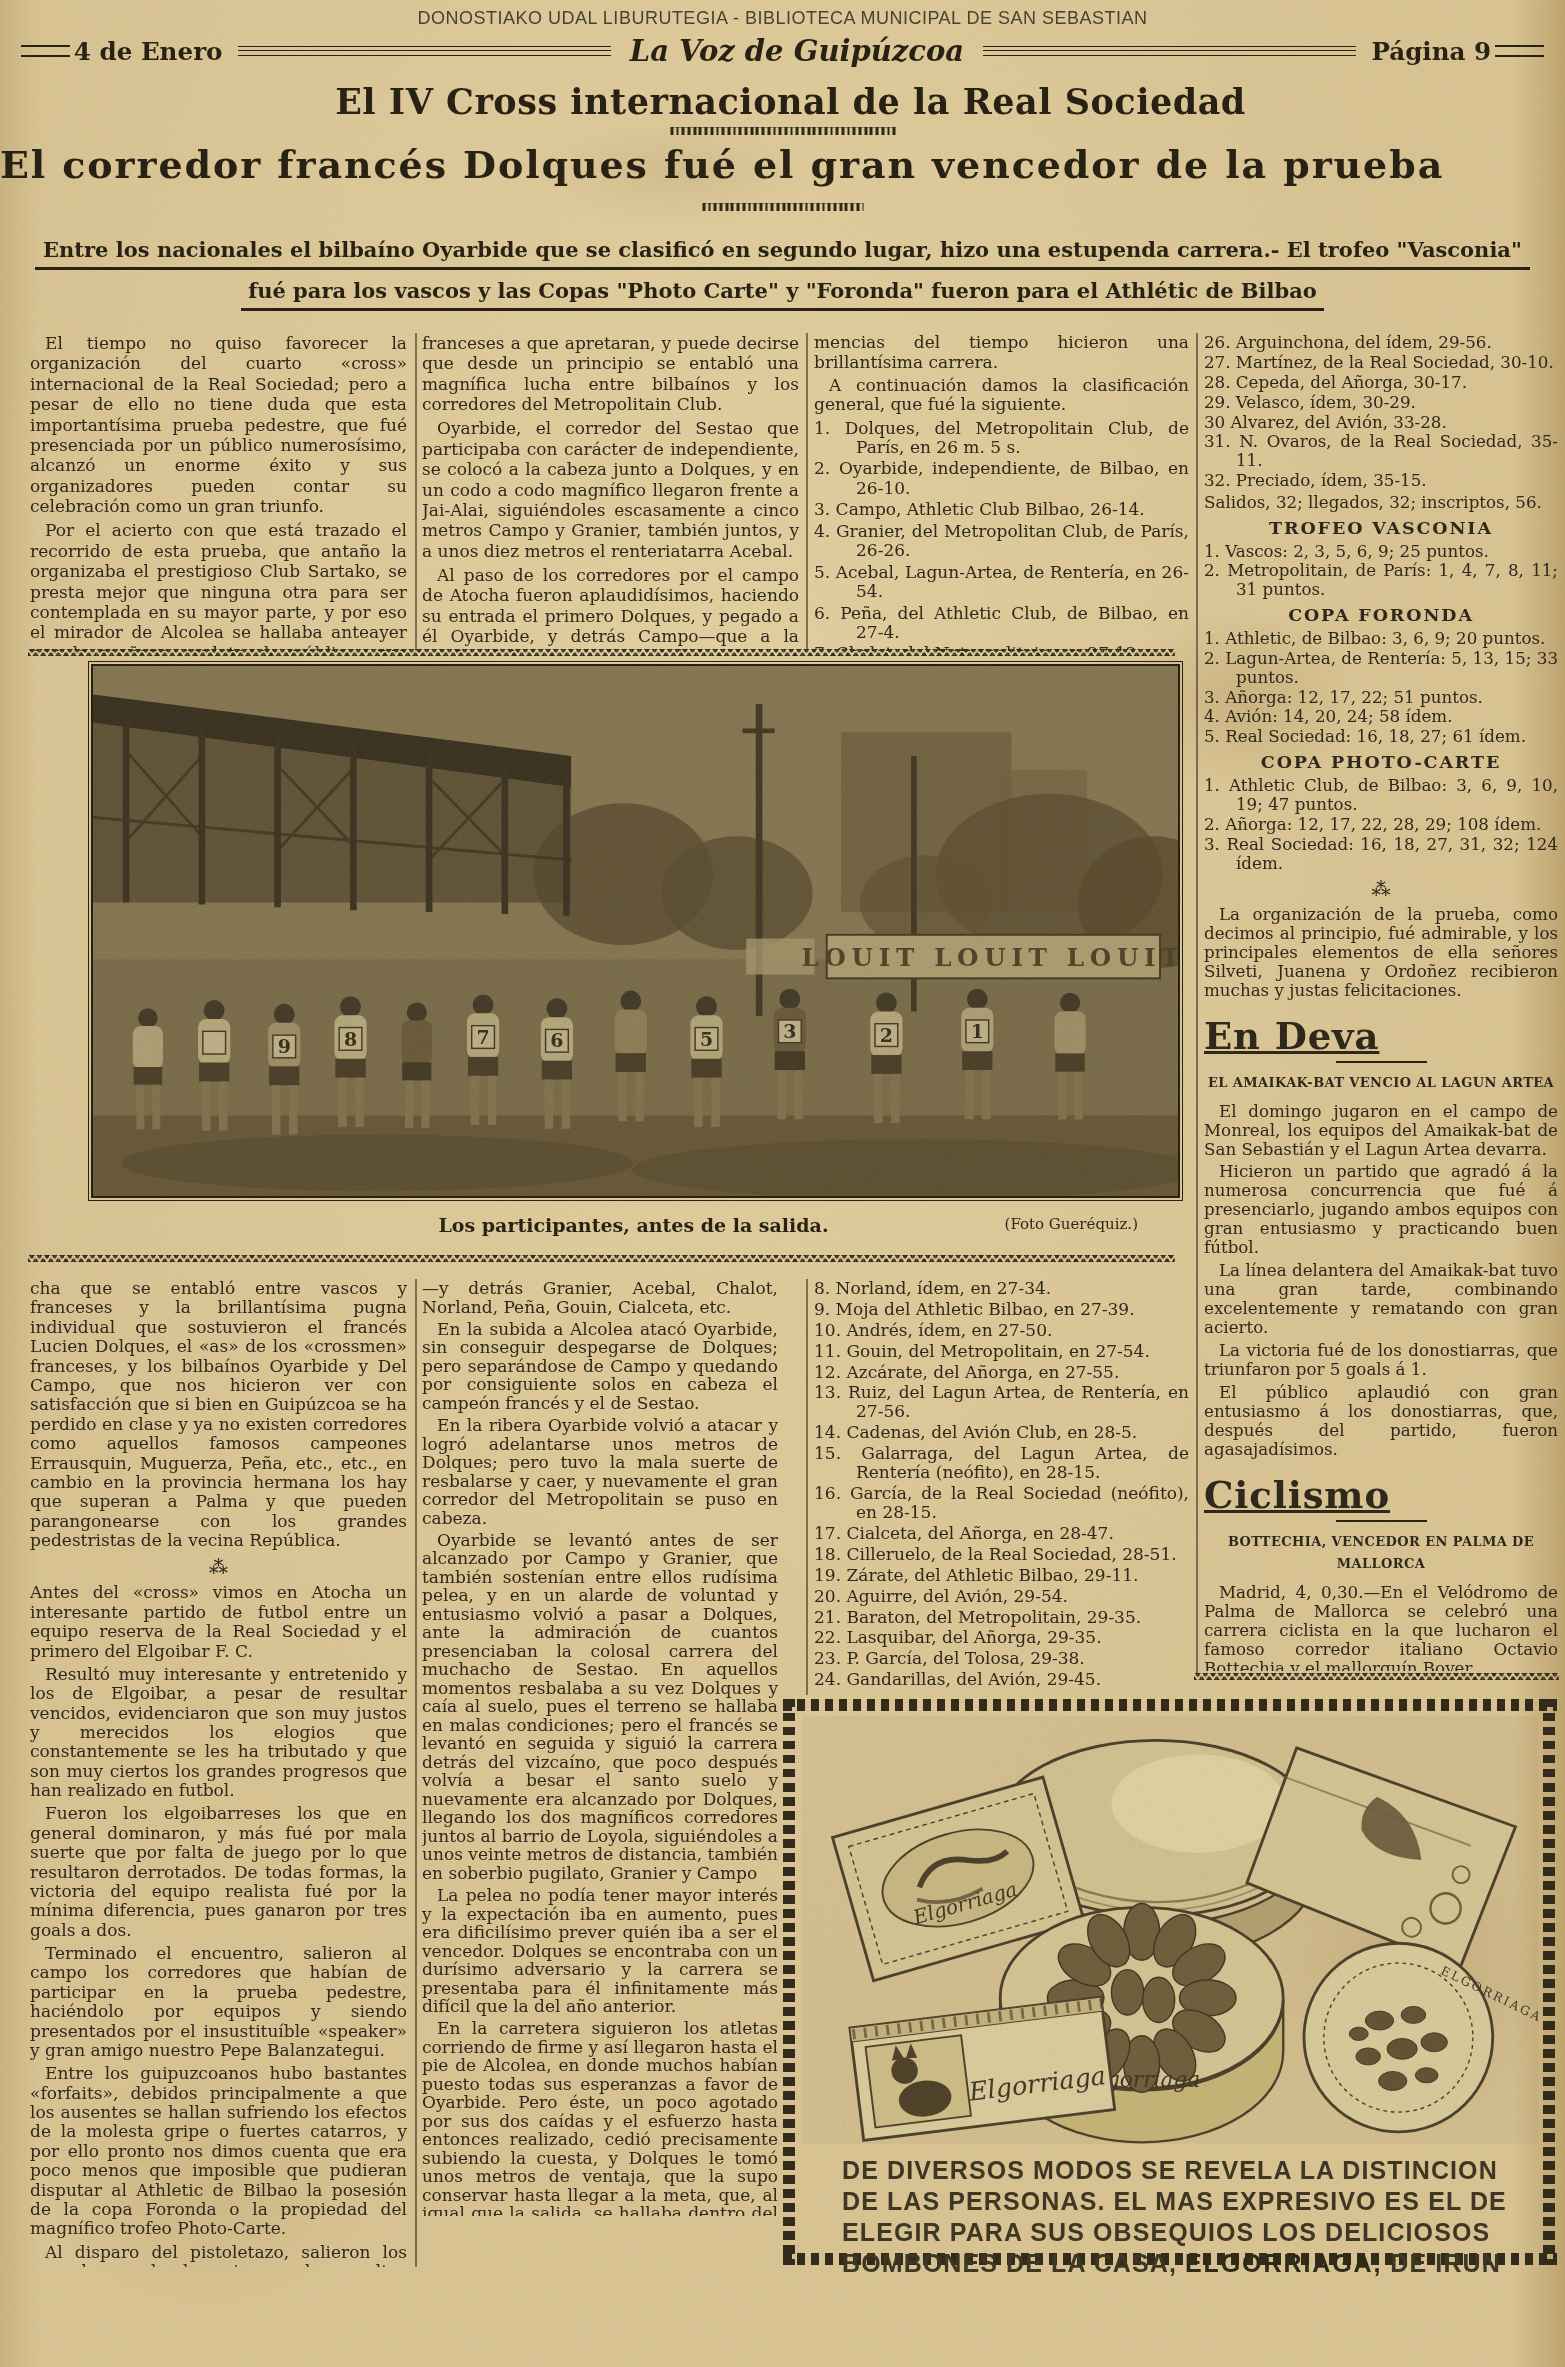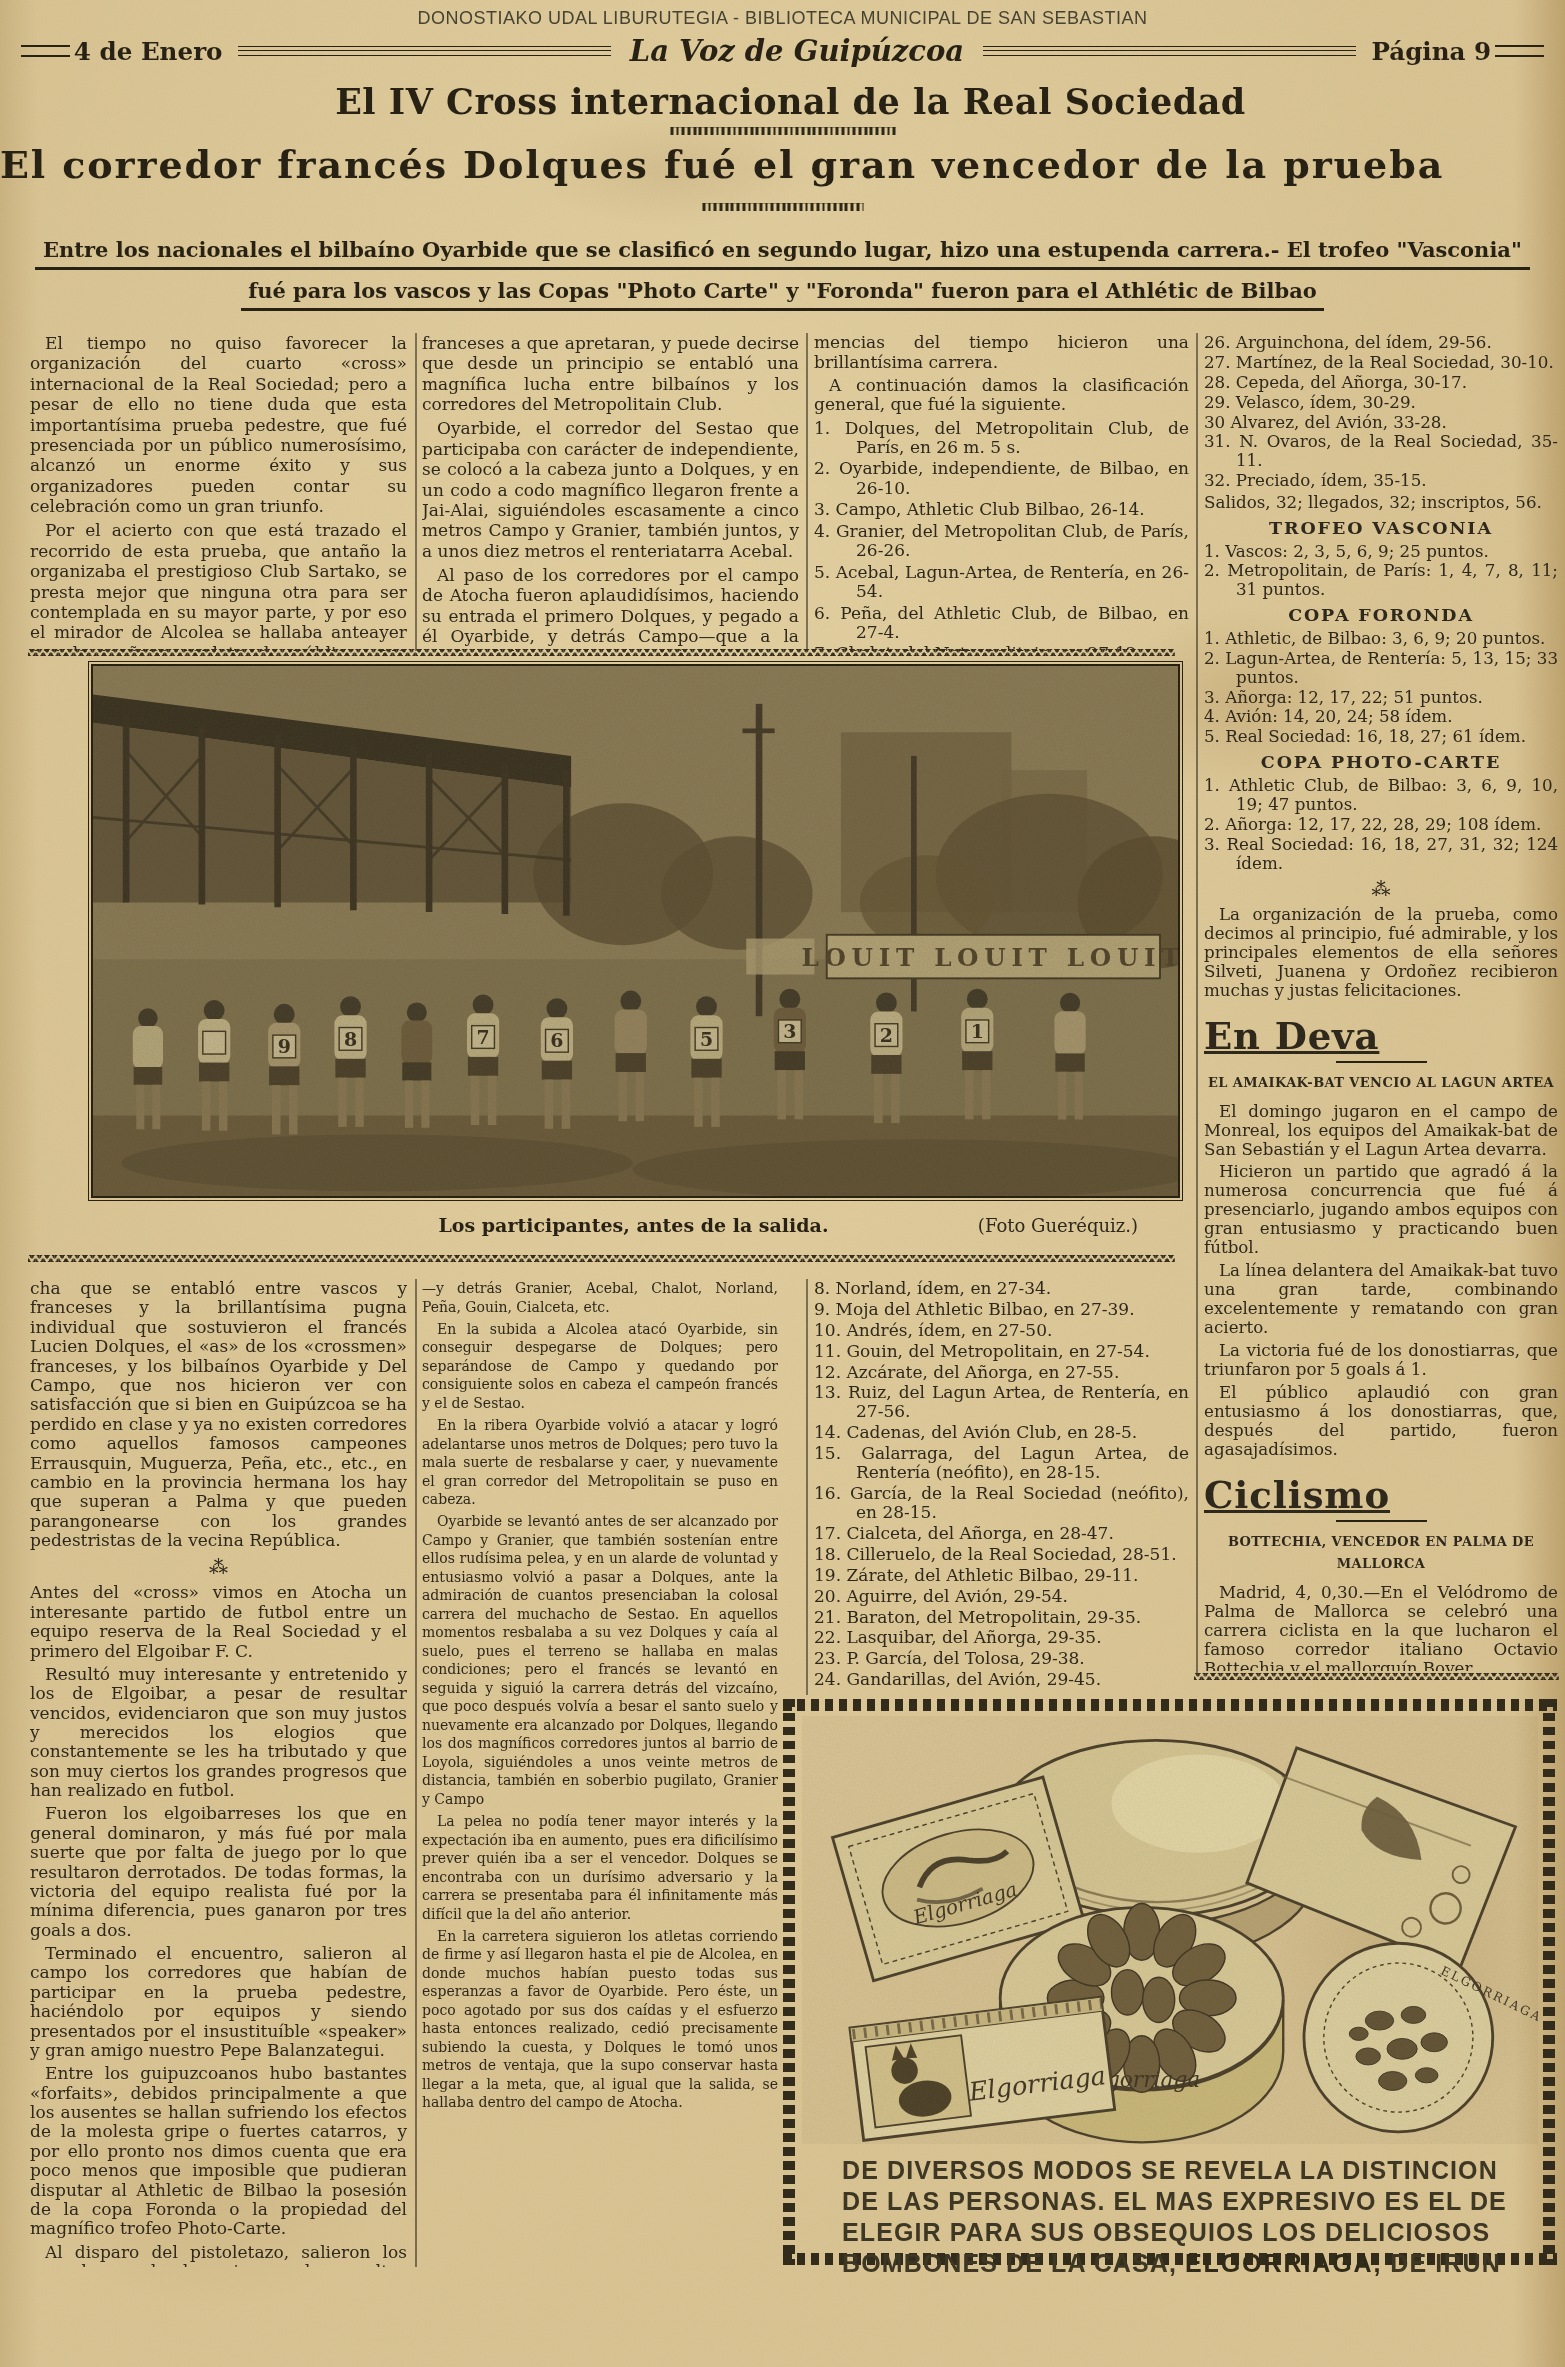--- a/index.html
+++ b/index.html
@@ -37,21 +37,21 @@
   .subhead .line{display:inline-block;font-weight:bold;font-size:21px;color:#241e10;
     border-bottom:3.3px solid #241e10;padding:0 7.6px 4.7px;white-space:nowrap;}
   .subhead .line2{margin-top:8.5px;}
 
   .colbox{position:absolute;overflow:hidden;text-align:justify;font-size:17px;line-height:20.4px;color:#2b2518;}
   #c1top{left:30px;top:333px;width:377px;height:318px;}
   #c2top{left:422px;top:333px;width:377px;height:318px;}
   #c3top{left:814px;top:333px;width:375px;height:318px;line-height:19.5px;}
   #c4  {left:1204px;top:333px;width:354px;height:1338px;font-size:16.7px;line-height:19px;}
   #c1bot{left:30px;top:1279px;width:377px;height:988px;font-size:17px;line-height:19.4px;}
-  #c2bot{left:422px;top:1279px;width:356px;height:937px;font-size:14px;line-height:18.5px;}
+  #c2bot{left:422px;top:1279px;width:356px;height:937px;font-size:17px;line-height:18.5px;}
   #c3bot{left:814px;top:1279px;width:375px;height:413px;font-size:17px;line-height:19px;}
   .para{margin:0 0 3.8px;text-indent:15px;}
   .cont .para:first-child{text-indent:0;}
   .citem{margin:0 0 1.9px;padding-left:42px;text-indent:-42px;}
   #c4 .citem{padding-left:32px;text-indent:-32px;margin:0 0 0.9px;}
   .salidos{margin:2.8px 0;text-indent:0;}
   .subhead3{font-weight:bold;text-align:center;letter-spacing:1.9px;margin:6.6px 0 3.8px;text-indent:0;font-size:17.5px;}
   .star{text-align:center;font-size:19px;margin:6.6px 0;text-indent:0;}
   .sec-title{font-weight:bold;text-align:left;font-size:37px;line-height:42px;margin:15px 0 1.9px;letter-spacing:0.9px;text-decoration:underline;}
   .sec-rule{width:91px;border-top:2.8px solid #241e10;margin:3.8px auto 9.5px;}
@@ -72,21 +72,21 @@
       linear-gradient(45deg,#2f2817 25%,transparent 25%) 0 0/7.6px 6.6px;}
   #w1{left:28px;top:649px;width:1147px;}
   #w2{left:28px;top:1255px;width:1147px;}
   #w3{left:1194px;top:1673px;width:365px;}
 
   .photo{position:absolute;left:91px;top:664px;width:1085px;height:530px;
     border:2.8px solid #241e10;outline:0.9px solid #241e10;outline-offset:2.8px;background:#84754f;}
   .photo svg{display:block;}
   .caption-row{position:absolute;top:1214px;left:91px;width:1085px;height:28px;}
   .caption{position:absolute;left:0;right:0;text-align:center;font-weight:bold;font-size:19px;color:#241e10;}
-  .credit{position:absolute;right:38px;top:0.9px;font-size:18px;color:#2b2518;}
+  .credit{position:absolute;right:38px;top:0.9px;font-size:15px;color:#2b2518;}
 
   #ad{position:absolute;left:783px;top:1699px;width:774px;height:566px;}
   .checker-h{position:absolute;left:0;width:100%;height:12.3px;
     background:repeating-linear-gradient(90deg,#2f2817 0 8.5px,transparent 8.5px 14px);}
   .checker-v{position:absolute;top:0;width:12.3px;height:100%;
     background:repeating-linear-gradient(180deg,#2f2817 0 8.5px,transparent 8.5px 14px);}
   #adb-top{top:0;} #adb-bot{bottom:0;} #adb-left{left:0;} #adb-right{right:1.9px;}
   #ad-art{position:absolute;left:19px;top:17px;width:736px;height:428px;}
   #ad-text{position:absolute;left:59px;top:456px;width:681px;
     font-family:"Liberation Sans", sans-serif;font-weight:bold;font-size:25px;line-height:31px;

